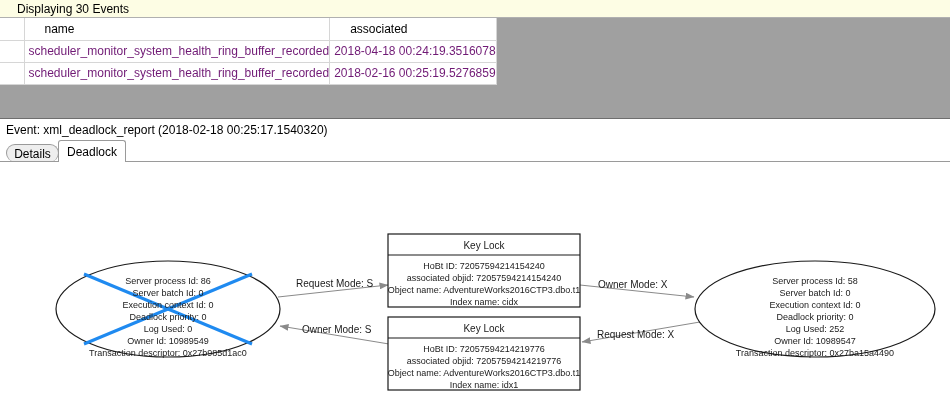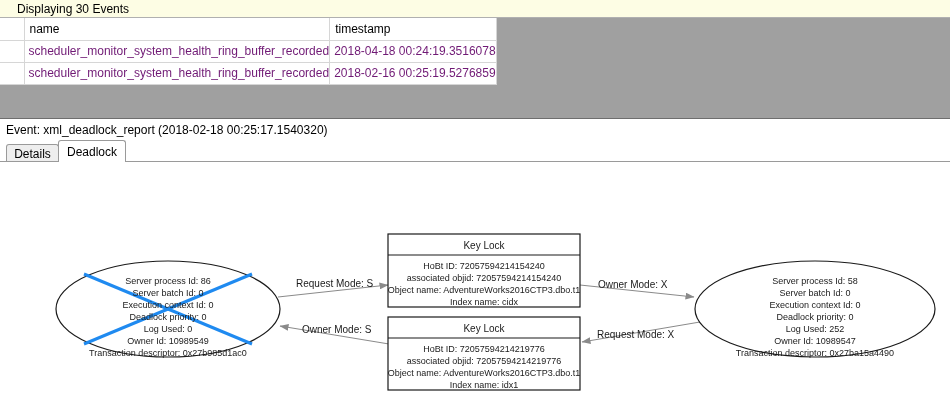--- a/index.html
+++ b/index.html
@@ -28,21 +28,21 @@
   .grid-table{border-collapse:collapse;background:#fff;table-layout:fixed;}
   .grid-table td,.grid-table th{
     height:22px;box-sizing:border-box;
     border-right:1px solid #d6d6d6;border-bottom:1px solid #d6d6d6;
     font-weight:normal;font-size:12px;text-align:left;
     padding:0 0 0 4px;white-space:nowrap;overflow:hidden;color:#701a75;
   }
   .col-handle{width:24px;min-width:24px;max-width:24px;padding:0;}
   .col-name{width:280px;}
   .col-ts{width:120px;}
-  .hdr td{background:#fff;color:#000;padding-left:5px;}
+  .hdr td{background:#fff;color:#000;padding-left:20px;}
   .hdr .col-handle{background:#fff;}
   .row-sel td{background:#2a8ae0;color:#fff;}
   .row-sel .cell-name{outline:1px dotted #000;outline-offset:-1px;}
   .row-sel .col-handle{background:#bcd8f2;}
   .arrow-marker{
     width:0;height:0;margin:0 auto;
     border-top:5px solid transparent;border-bottom:5px solid transparent;
     border-left:8px solid #4a4a4a;
   }
 
@@ -60,21 +60,21 @@
   .tabstrip:after{
     content:"";position:absolute;left:0;right:0;bottom:0;height:1px;background:#9a9a9a;
   }
   .tab{
     position:absolute;bottom:0;box-sizing:border-box;
     border:1px solid #9a9a9a;border-bottom:none;
     background:#eeeeee;font-size:12px;color:#000;
     display:flex;align-items:center;justify-content:center;
     border-radius:3px 3px 0 0;
   }
-  .tab-details{left:6px;width:53px;height:18px;}
+  .tab-details{left:6px;width:53px;height:18px;border-radius:9px;}
   .tab-deadlock{left:58px;width:68px;height:22px;background:#fff;z-index:2;margin-top:16px;}
 
   
   .canvas{
     position:absolute;left:0;top:162px;width:950px;height:238px;
     background:#fff;border-top:none;
   }
   .canvas svg{display:block;}
   .gtext{font-family:"Liberation Sans", sans-serif;font-size:9px;fill:#1a1a1a;}
   .gtext-edge{font-family:"Liberation Sans", sans-serif;font-size:10px;fill:#1a1a1a;}
@@ -93,21 +93,21 @@
     <table class="grid-table">
       <colgroup>
         <col class="col-handle">
           <col class="col-name">
           <col class="col-ts">
       </colgroup>
       <tbody>
           <tr class="hdr">
         <td class="col-handle"></td>
         <td>name</td>
-        <td>timestamp</td>
+        <td>associated</td>
       </tr>
       <tr>
         <td class="col-handle"></td>
         <td class="cell-name">scheduler_monitor_system_health_ring_buffer_recorded</td>
         <td class="cell-ts">2018-04-18 00:24:19.3516078</td>
       </tr>
       <tr>
         <td class="col-handle"></td>
         <td class="cell-name">scheduler_monitor_system_health_ring_buffer_recorded</td>
         <td class="cell-ts">2018-02-16 00:25:19.5276859</td>

